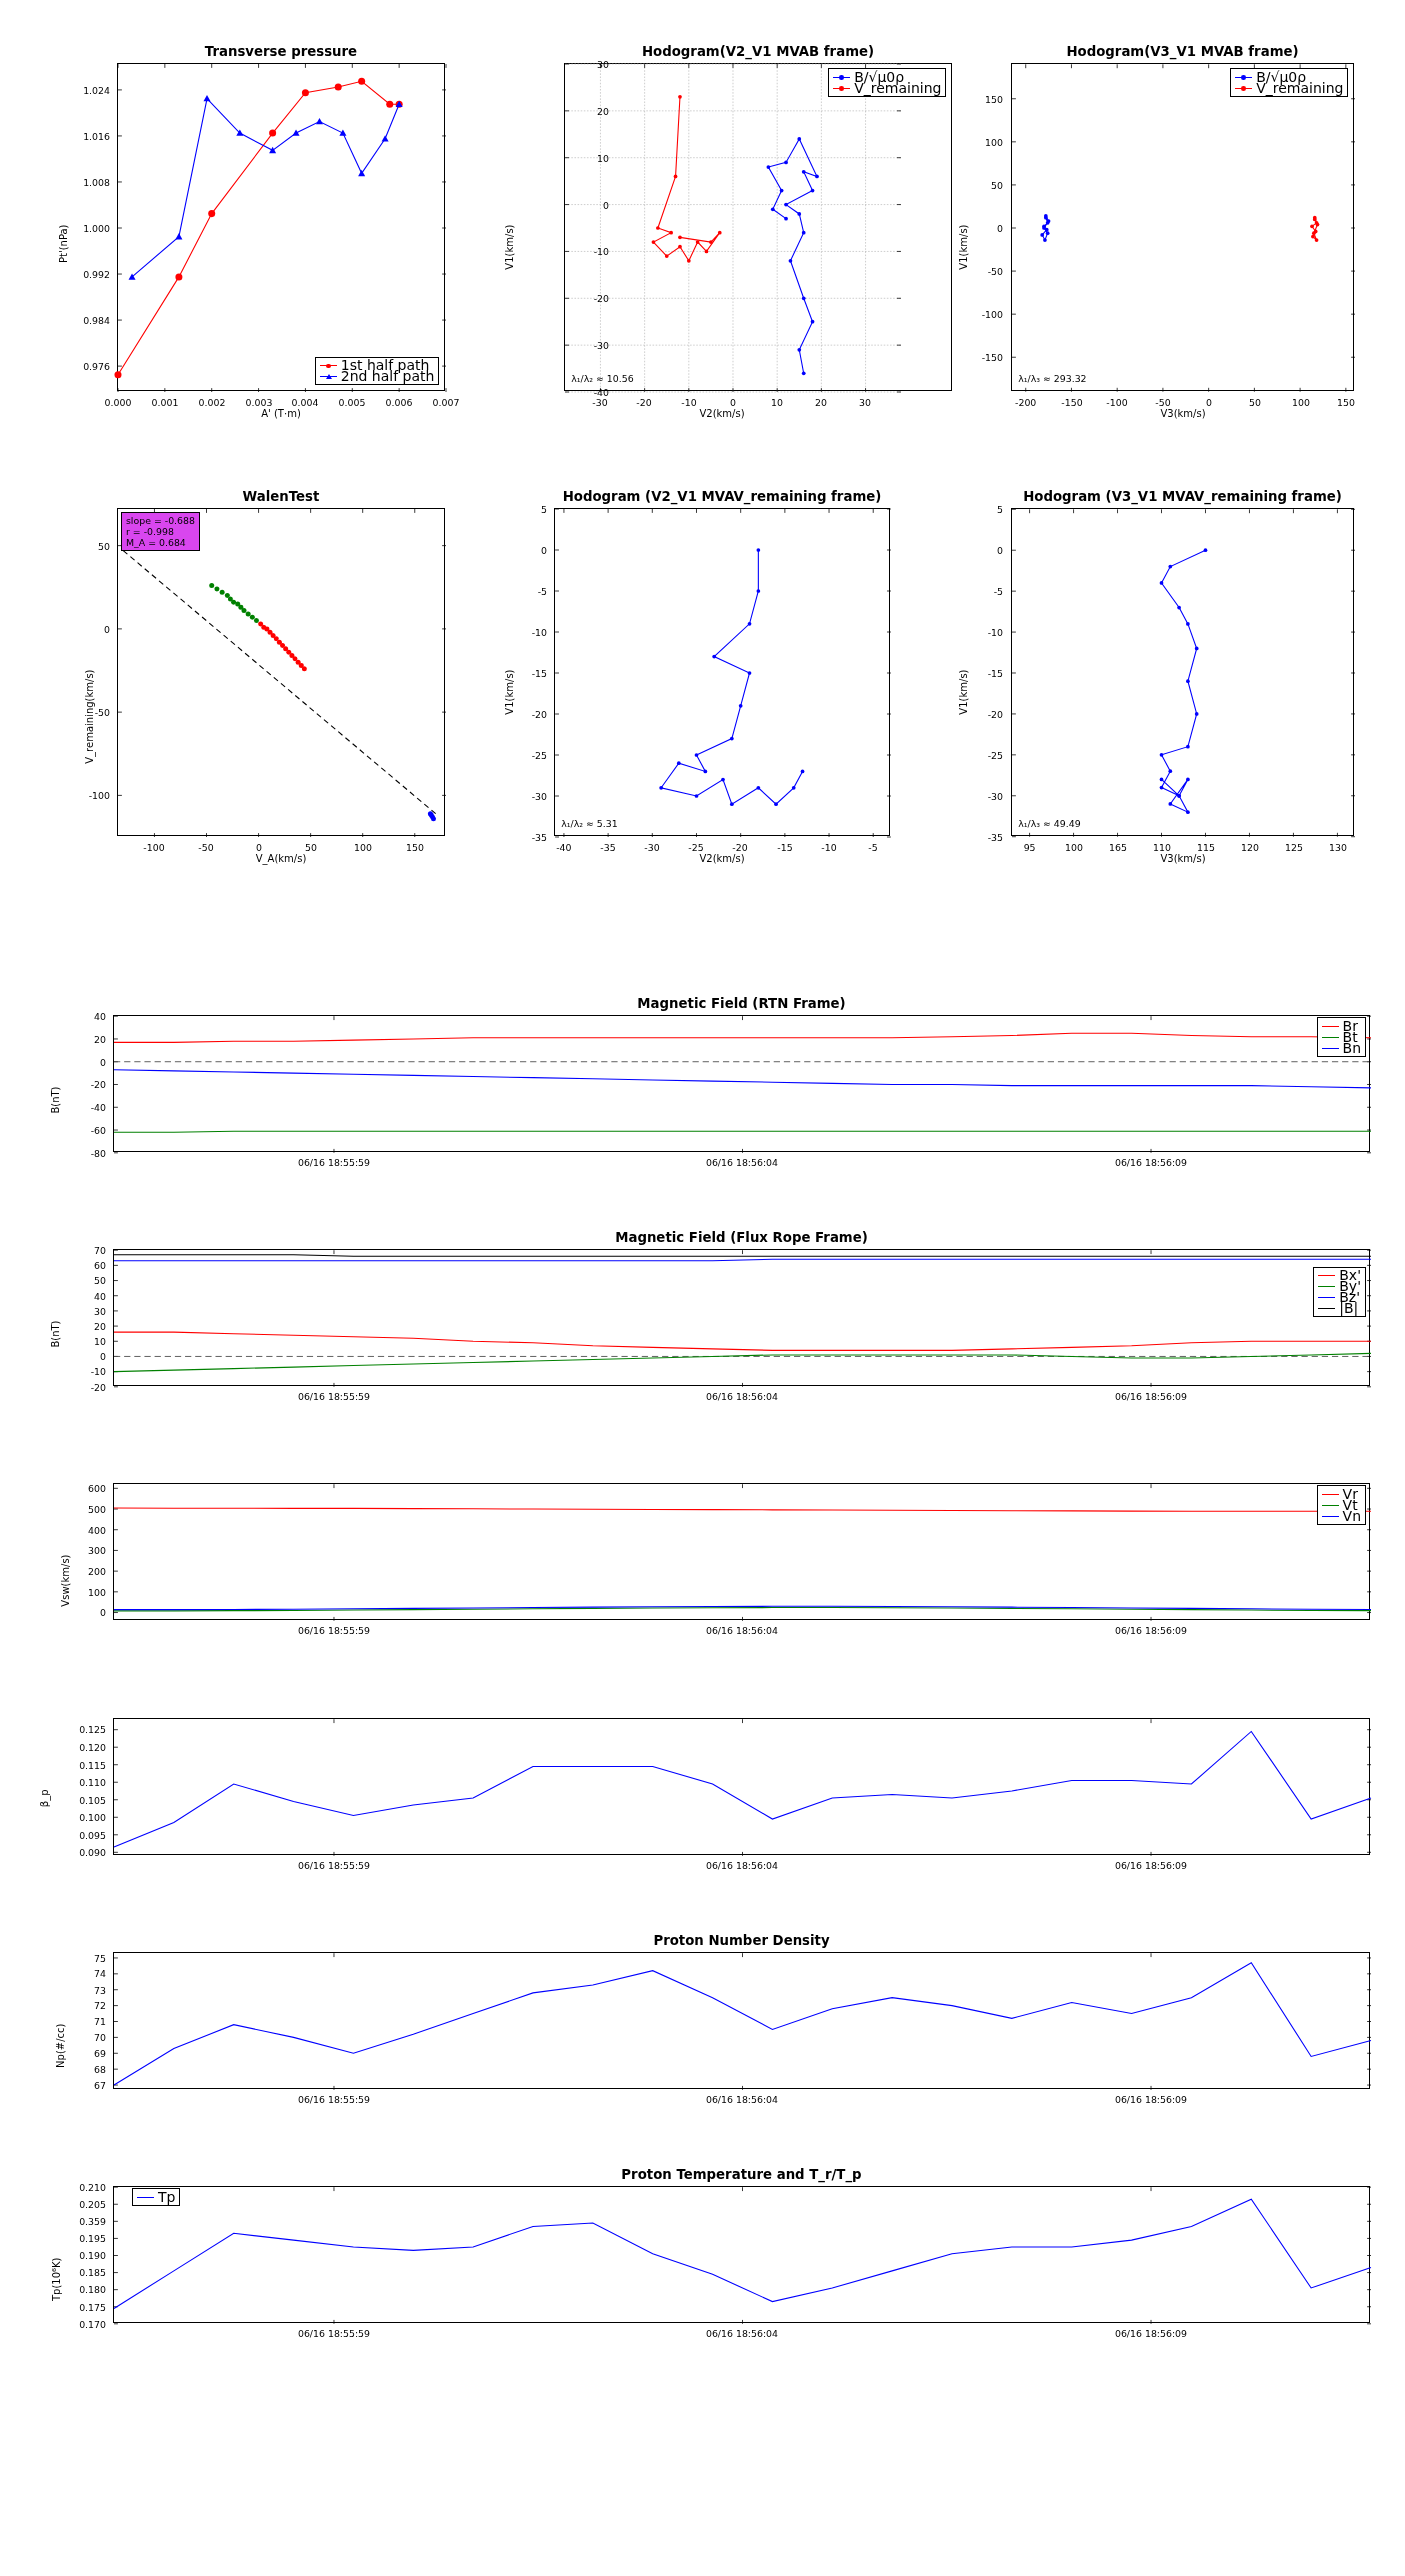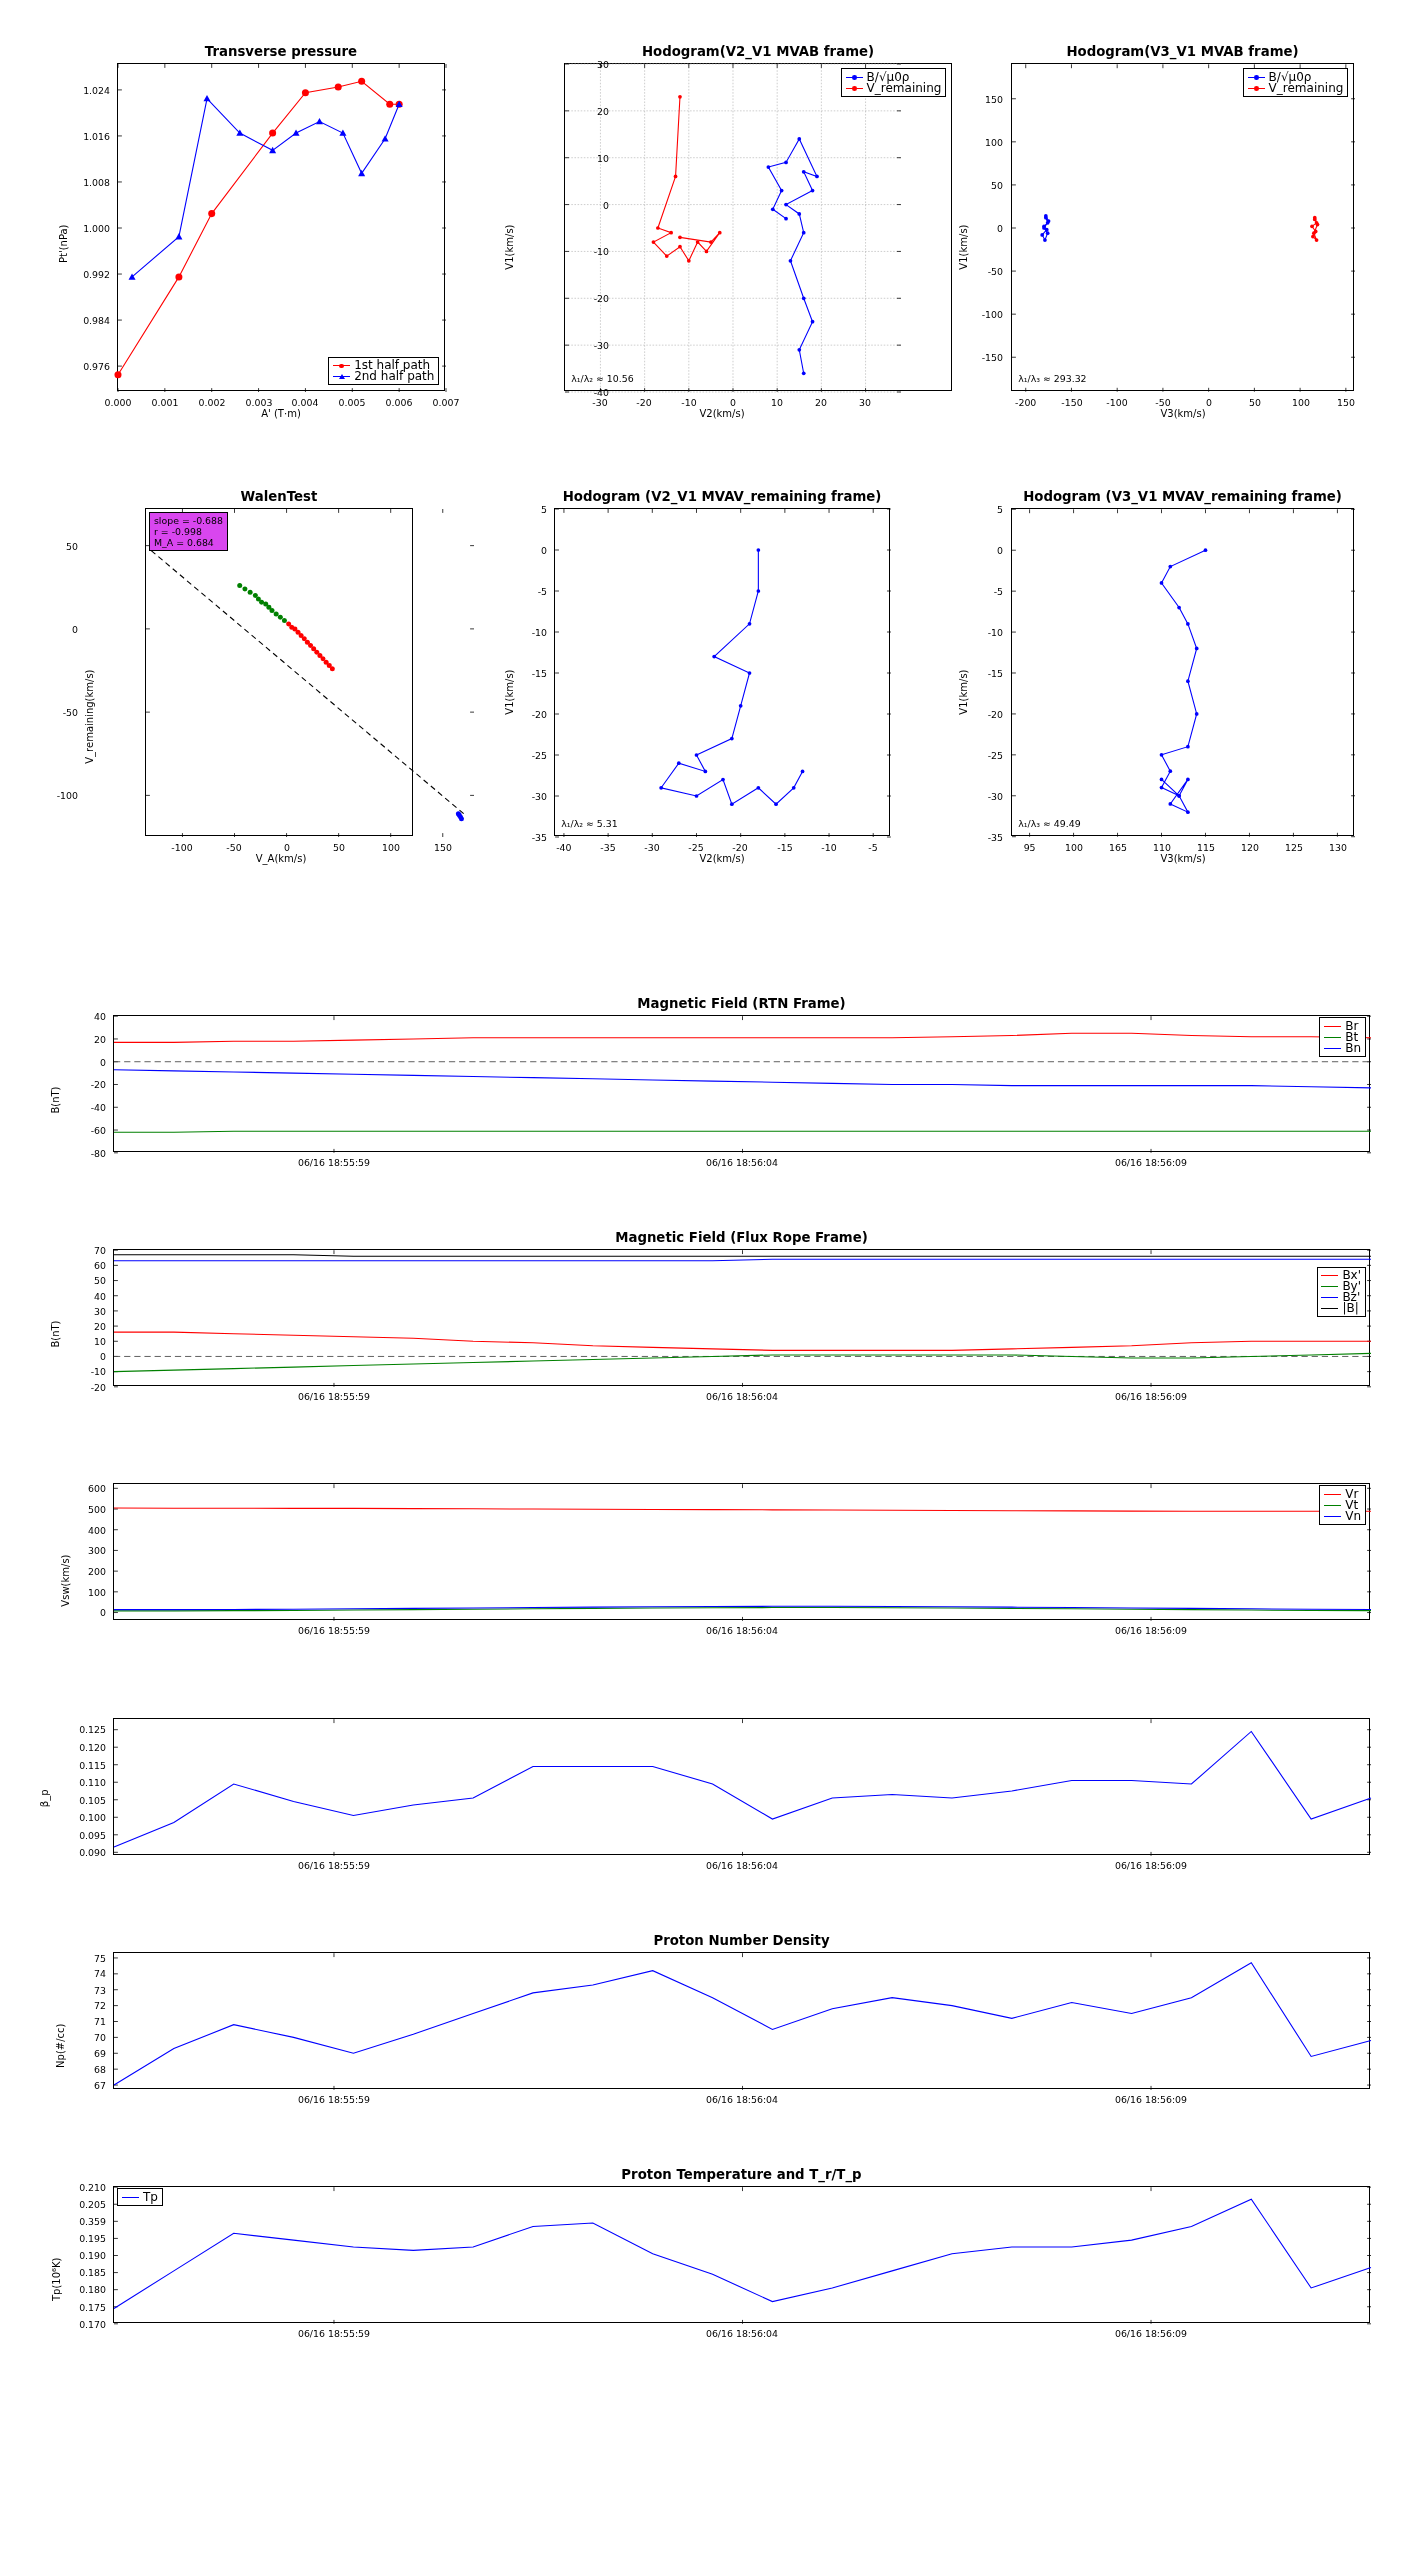--- a/index.html
+++ b/index.html
@@ -6,21 +6,21 @@
   body{width:1405px;height:2576px;font-family:"DejaVu Sans",sans-serif;color:#000;}
   .page{position:relative;width:1405px;height:2576px;}
   .panel{position:absolute;box-sizing:border-box;}
   .axes{position:absolute;box-sizing:border-box;border:1.2px solid #000;background:#fff;}
   .title{position:absolute;width:100%;text-align:center;font-size:13.3px;font-weight:bold;top:-20px;left:0;}
   .ylabel{position:absolute;font-size:10px;transform-origin:center center;white-space:nowrap;}
   .xlabel{position:absolute;font-size:10px;white-space:nowrap;text-align:center;}
   .tick{position:absolute;font-size:9.4px;white-space:nowrap;}
   .tickx{transform:translateX(-50%);}
   .ticky{transform:translateY(-50%);text-align:right;}
-  .legendbox{position:absolute;border:0.8px solid #000;background:#fff;font-size:12px;padding:2.3px 3.9px;}
+  .legendbox{position:absolute;border:0.8px solid #000;background:#fff;font-size:14px;padding:2.3px 3.9px;margin-left:15px;}
   .legrow{display:flex;align-items:center;gap:3.9px;white-space:nowrap;line-height:11px;}
   .legline{display:inline-block;width:17px;height:0;border-top:1.2px solid #000;position:relative;}
   .legmark{position:absolute;left:6.2px;top:-2.3px;width:4.7px;height:4.7px;border-radius:50%;}
   .legtri{position:absolute;left:6.2px;top:-3.1px;width:0;height:0;border-left:3.1px solid transparent;border-right:3.1px solid transparent;}
   .annot{position:absolute;font-size:9.4px;white-space:nowrap;}
   .boxannot{position:absolute;border:0.8px solid #000;background:#d946ef;font-size:9.4px;padding:2.3px 3.9px;line-height:11px;}
   svg{position:absolute;left:0;top:0;overflow:visible;}
   .gridline{stroke:#b0b0b0;stroke-width:0.8;stroke-dasharray:2,2;}
   .ttick{stroke:#000;stroke-width:1;}
 </style>
@@ -322,21 +322,21 @@
         <div class="tick ticky" style="right: 350px; top: 164px;">0</div>
         <div class="tick ticky" style="right: 350px; top: 121px;">50</div>
         <div class="tick ticky" style="right: 350px; top: 78px;">100</div>
         <div class="tick ticky" style="right: 350px; top: 35px;">150</div>
       </div>
     <div class="ylabel" style="left:3.9px;top:164px;transform:rotate(-90deg) translate(-50%,0);">V1(km/s)</div>
     <div class="xlabel" style="left:246px;top:353px;transform:translateX(-50%);">V3(km/s)</div>
   </div>
 
   <div class="panel" style="left:47px;top:500px;width:406px;height:367px;">
-    <div class="axes" style="left:70px;top:7.8px;width:268px;height:328px;margin-left:28px;">
+    <div class="axes" style="left:70px;top:7.8px;width:328px;height:328px;">
       <div class="title">WalenTest</div>
       <svg id="svg-p4" width="328" height="328" viewBox="0 0 420 420">
           <line x1="46.666666666666664" y1="420" x2="46.666666666666664" y2="415" class="ttick"></line>
           <line x1="46.666666666666664" y1="0" x2="46.666666666666664" y2="5" class="ttick"></line>
           <line x1="113.33333333333333" y1="420" x2="113.33333333333333" y2="415" class="ttick"></line>
           <line x1="113.33333333333333" y1="0" x2="113.33333333333333" y2="5" class="ttick"></line>
           <line x1="180" y1="420" x2="180" y2="415" class="ttick"></line>
           <line x1="180" y1="0" x2="180" y2="5" class="ttick"></line>
           <line x1="246.66666666666669" y1="420" x2="246.66666666666669" y2="415" class="ttick"></line>
           <line x1="246.66666666666669" y1="0" x2="246.66666666666669" y2="5" class="ttick"></line>

